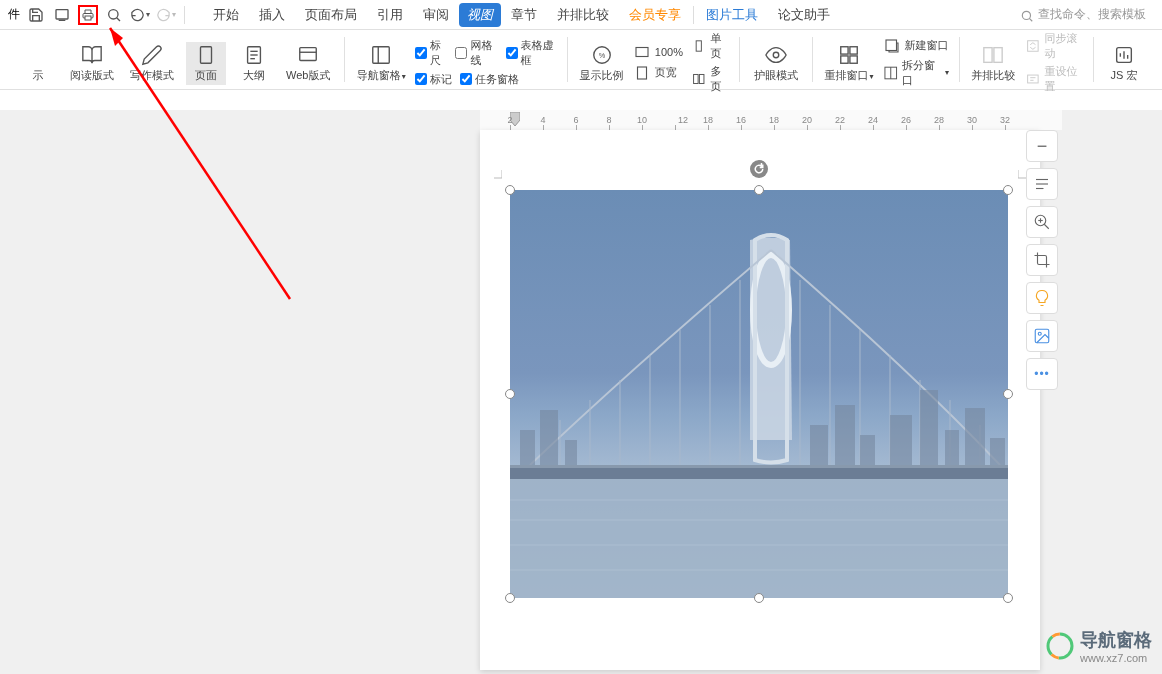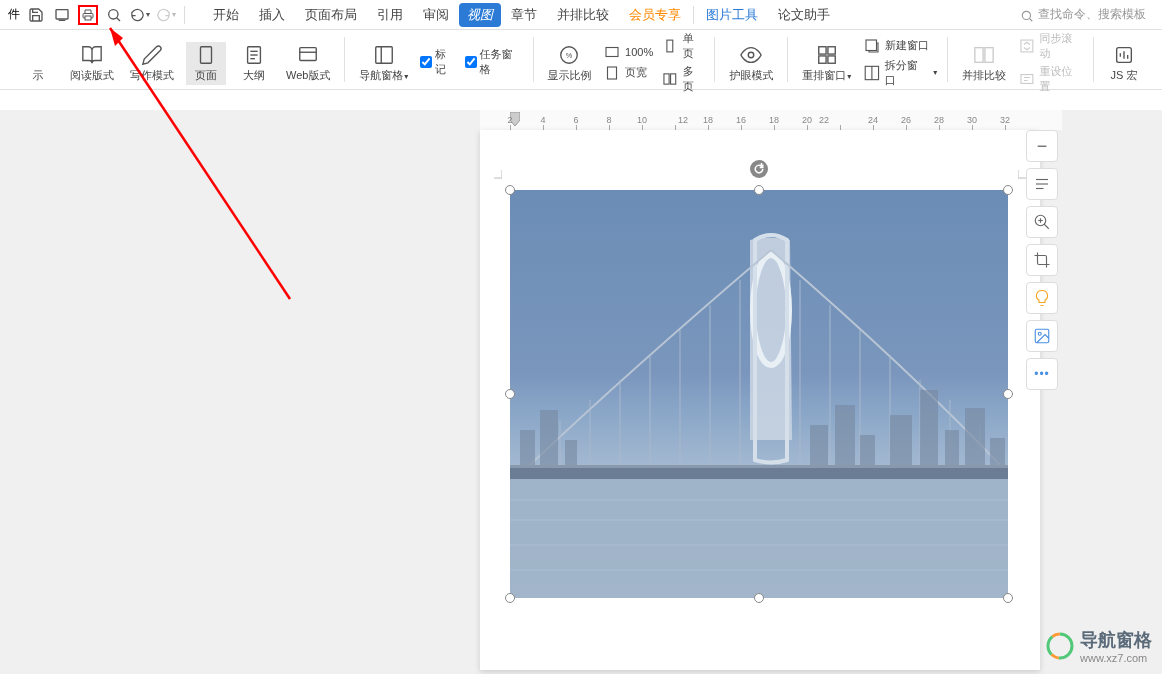--- a/index.html
+++ b/index.html
@@ -189,20 +189,34 @@
 
   <div class="ribbon-group">
     <div class="rb-btn">
         <svg viewBox="0 0 24 24" fill="none" stroke="currentColor" stroke-width="1.5">
           <rect x="3" y="3" width="18" height="18" rx="1"></rect>
           <line x1="9" y1="3" x2="9" y2="21"></line>
         </svg>
         <span class="lbl"><span>导航窗格</span><span class="dropdown-arrow">▾</span></span>
       </div>
     <div class="rb-checks">
+      <div class="rb-check-row">
+        <label class="rb-check">
+            <input type="checkbox" checked="" style="">
+            <span>标尺</span>
+          </label>
+        <label class="rb-check">
+            <input type="checkbox" style="">
+            <span>网格线</span>
+          </label>
+        <label class="rb-check">
+            <input type="checkbox" checked="" style="">
+            <span>表格虚框</span>
+          </label>
+      </div>
       <div class="rb-check-row">
         <label class="rb-check">
             <input type="checkbox" checked="" style="">
             <span>标记</span>
           </label>
         <label class="rb-check">
             <input type="checkbox" checked="" style="">
             <span>任务窗格</span>
           </label>
       </div>
@@ -349,21 +363,21 @@
       <div class="ruler-num" style="left: 203px;">12</div>
       <div class="ruler-tick" style="left: 228px;"></div>
       <div class="ruler-num" style="left: 228px;">18</div>
       <div class="ruler-tick" style="left: 261px;"></div>
       <div class="ruler-num" style="left: 261px;">16</div>
       <div class="ruler-tick" style="left: 294px;"></div>
       <div class="ruler-num" style="left: 294px;">18</div>
       <div class="ruler-tick" style="left: 327px;"></div>
       <div class="ruler-num" style="left: 327px;">20</div>
       <div class="ruler-tick" style="left: 360px;"></div>
-      <div class="ruler-num" style="left: 344px; text-align: center;">22</div>
+      <div class="ruler-num" style="left: 360px; text-align: center;">22</div>
       <div class="ruler-tick" style="left: 393px;"></div>
       <div class="ruler-num" style="left: 393px;">24</div>
       <div class="ruler-tick" style="left: 426px;"></div>
       <div class="ruler-num" style="left: 426px;">26</div>
       <div class="ruler-tick" style="left: 459px;"></div>
       <div class="ruler-num" style="left: 459px;">28</div>
       <div class="ruler-tick" style="left: 492px;"></div>
       <div class="ruler-num" style="left: 492px;">30</div>
       <div class="ruler-tick" style="left: 525px;"></div>
       <div class="ruler-num" style="left: 525px;">32</div>

